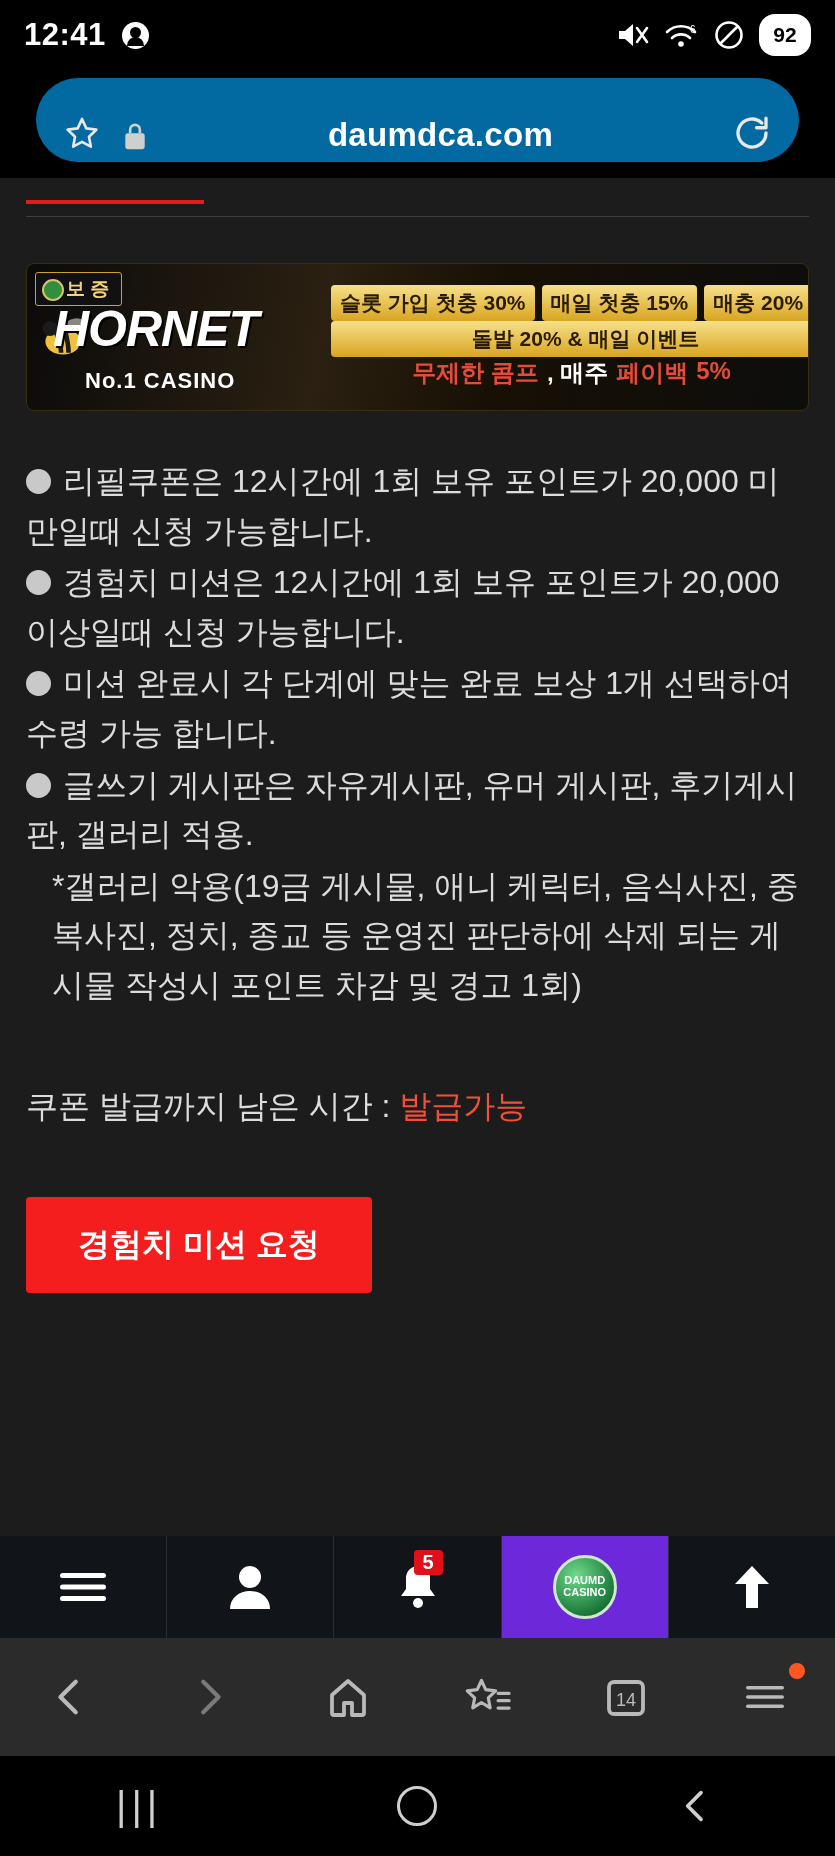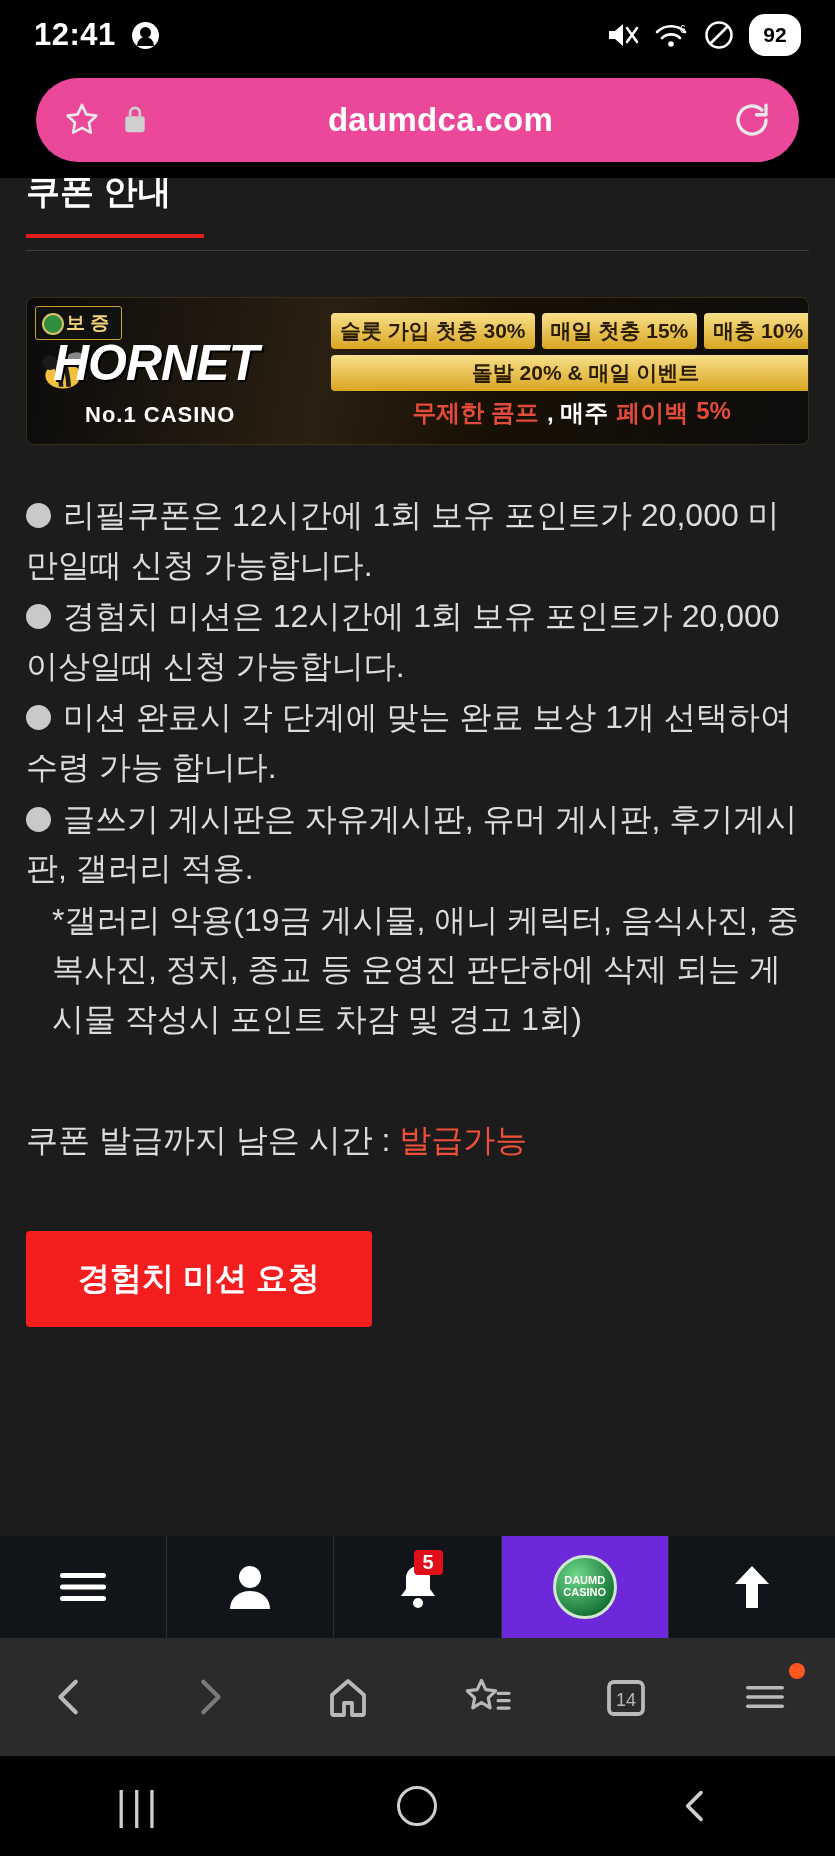--- a/index.html
+++ b/index.html
@@ -18,21 +18,21 @@
     display: flex;
     flex-direction: column;
   }
 
   
   .statusbar {
     height: 70px;
     background: #000;
     display: flex;
     align-items: center;
-    padding: 0 34px;
+    padding: 0 24px;
     color: #fff;
     flex: 0 0 auto;
   }
   .status-time {
     font-size: 31px;
     font-weight: bold;
     letter-spacing: 0.5px;
   }
   .status-person {
     margin-left: 16px;
@@ -80,25 +80,25 @@
   }
 
   
   .urlbar-wrap {
     background: #000;
     padding: 8px 36px 16px 36px;
     flex: 0 0 auto;
   }
   .urlbar {
     height: 84px;
-    background: #ec4899;
+    background: #0369a1;
     border-radius: 42px;
     display: flex;
-    align-items: center;
-    padding: 16px 26px;
+    align-items: flex-end;
+    padding: 8px 26px;
     gap: 18px;
   }
   .urlbar .url-text {
     flex: 1;
     text-align: center;
     color: #fff;
     font-size: 33px;
     font-weight: bold;
     letter-spacing: 0.3px;
   }
@@ -194,21 +194,20 @@
     left: 8px; top: 46px;
     width: 56px; height: 52px;
   }
   .banner-right {
     flex: 1 1 auto;
     height: 100%;
     padding: 8px 10px 8px 4px;
     display: flex;
     flex-direction: column;
     justify-content: center;
-    gap: 6px;
   }
   .banner-row {
     display: flex;
     gap: 7px;
     justify-content: flex-end;
   }
   .pill {
     background: linear-gradient(#f7e08a,#d9a521);
     color: #2a1c00;
     font-size: 21px;
@@ -408,42 +407,41 @@
       <span class="url-text">daumdca.com</span>
       <svg width="42" height="42" viewBox="0 0 24 24">
         <path d="M20 12a8 8 0 1 1-2.4-5.7" fill="none" stroke="#e8e8e8" stroke-width="1.9" stroke-linecap="round"></path>
         <path d="M20 3.5V9h-5.4" fill="none" stroke="#e8e8e8" stroke-width="1.9" stroke-linecap="round" stroke-linejoin="round"></path>
       </svg>
     </div>
   </div>
 
   <div class="content">
 
-    <div class="cut-title">쿠폰 안내</div>
     <div class="title-underline"></div>
     <div class="title-rule"></div>
 
     
     <div class="banner">
       <div class="banner-left">
         <span class="badge-guarantee">보 증</span>
         <svg class="bee" viewBox="0 0 60 56">
           <ellipse cx="30" cy="34" rx="19" ry="14" fill="#f2c03a"></ellipse>
           <path d="M22 22c4 12 6 18 6 24M32 21c3 12 4 19 4 25" stroke="#1b1b1b" stroke-width="5" fill="none"></path>
           <circle cx="16" cy="20" r="8" fill="#1b1b1b"></circle>
           <path d="M30 16c8-8 18-9 22-4-4 6-14 9-20 8z" fill="#ffffff" opacity="0.5"></path>
         </svg>
         <span class="hornet-name">HORNET</span>
         <span class="hornet-sub">No.1 CASINO</span>
       </div>
       <div class="banner-right">
         <div class="banner-row">
           <span class="pill">슬롯 가입 첫충 30%</span>
           <span class="pill">매일 첫충 15%</span>
-          <span class="pill">매충 10%</span>
+          <span class="pill">매충 20%</span>
         </div>
         <div class="banner-row">
           <span class="pill pill-wide">돌발 20% &amp; 매일 이벤트</span>
         </div>
         <div class="banner-row banner-row-3">
           <span class="red">무제한 콤프</span>
           <span class="white">, 매주</span>
           <span class="red">페이백</span>
           <span class="red">5%</span>
         </div>

